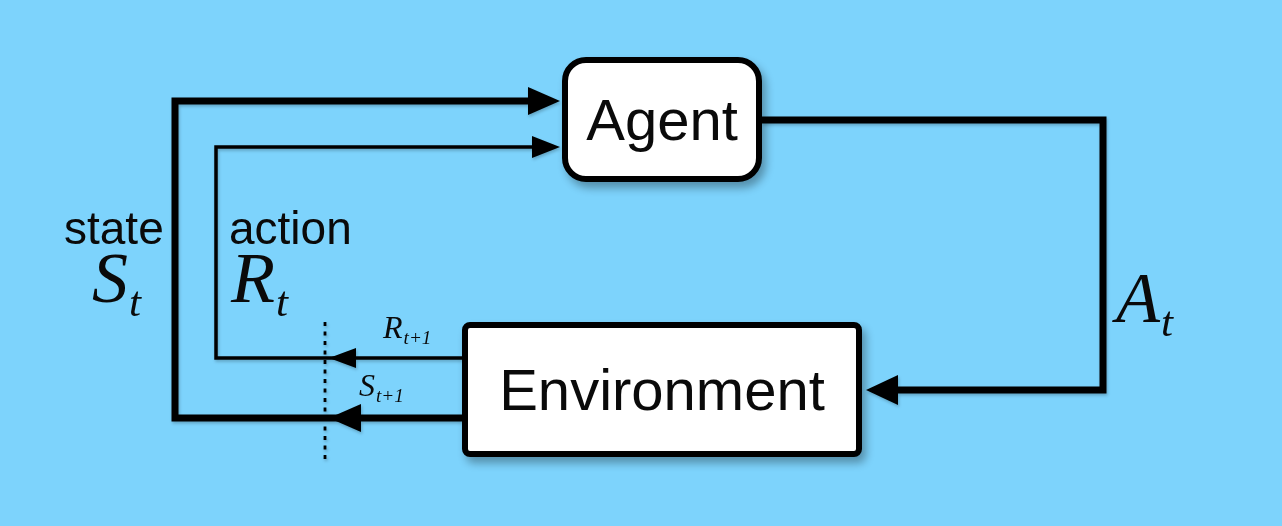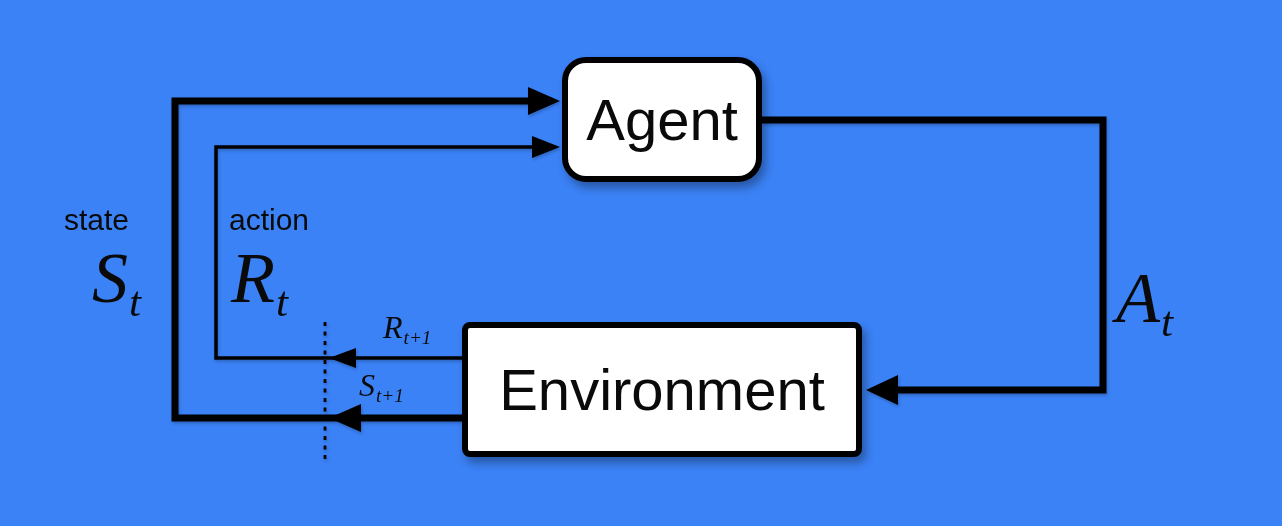--- a/index.html
+++ b/index.html
@@ -4,21 +4,21 @@
 <style>
   html, body {
     margin: 0;
     padding: 0;
     background: #ffffff;
   }
   .stage {
     position: relative;
     width: 1282px;
     height: 526px;
-    background: #3b82f6;
+    background: #7dd3fc;
     overflow: hidden;
     font-family: "Liberation Sans", sans-serif;
   }
   .stage svg {
     position: absolute;
     left: 0;
     top: 0;
     filter: drop-shadow(1.5px 2.5px 1.5px rgba(0,0,0,0.22));
   }
   .box {
@@ -40,21 +40,21 @@
     border-radius: 24px;
   }
   .box.env {
     left: 462px; top: 322px;
     width: 400px; height: 135px;
     border-radius: 8px;
   }
   .plain-label {
     position: absolute;
     color: #0a0a0a;
-    font-size: 30px;
+    font-size: 46px;
     line-height: 1.05;
     white-space: nowrap;
   }
   .math {
     position: absolute;
     color: #0a0a0a;
     font-family: "Liberation Serif", serif;
     font-style: italic;
     white-space: nowrap;
     line-height: 1;

